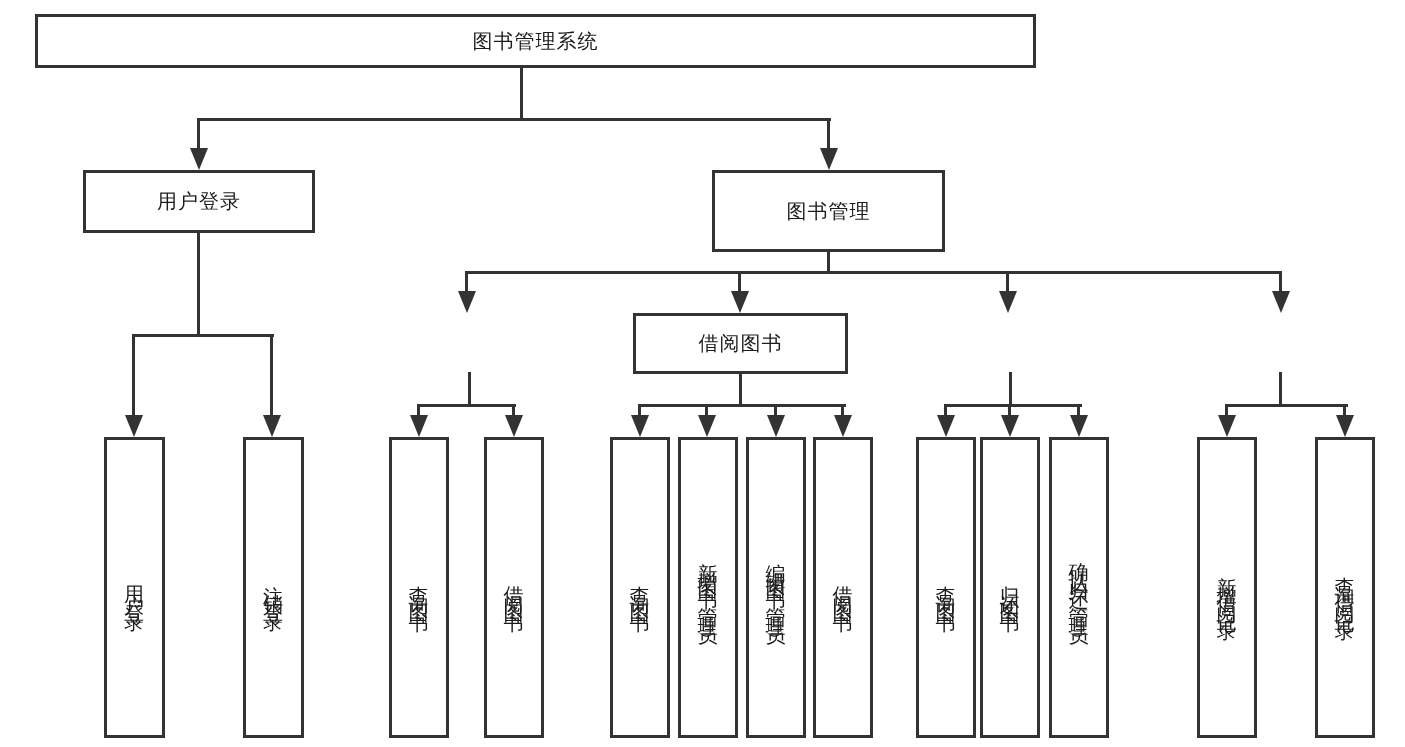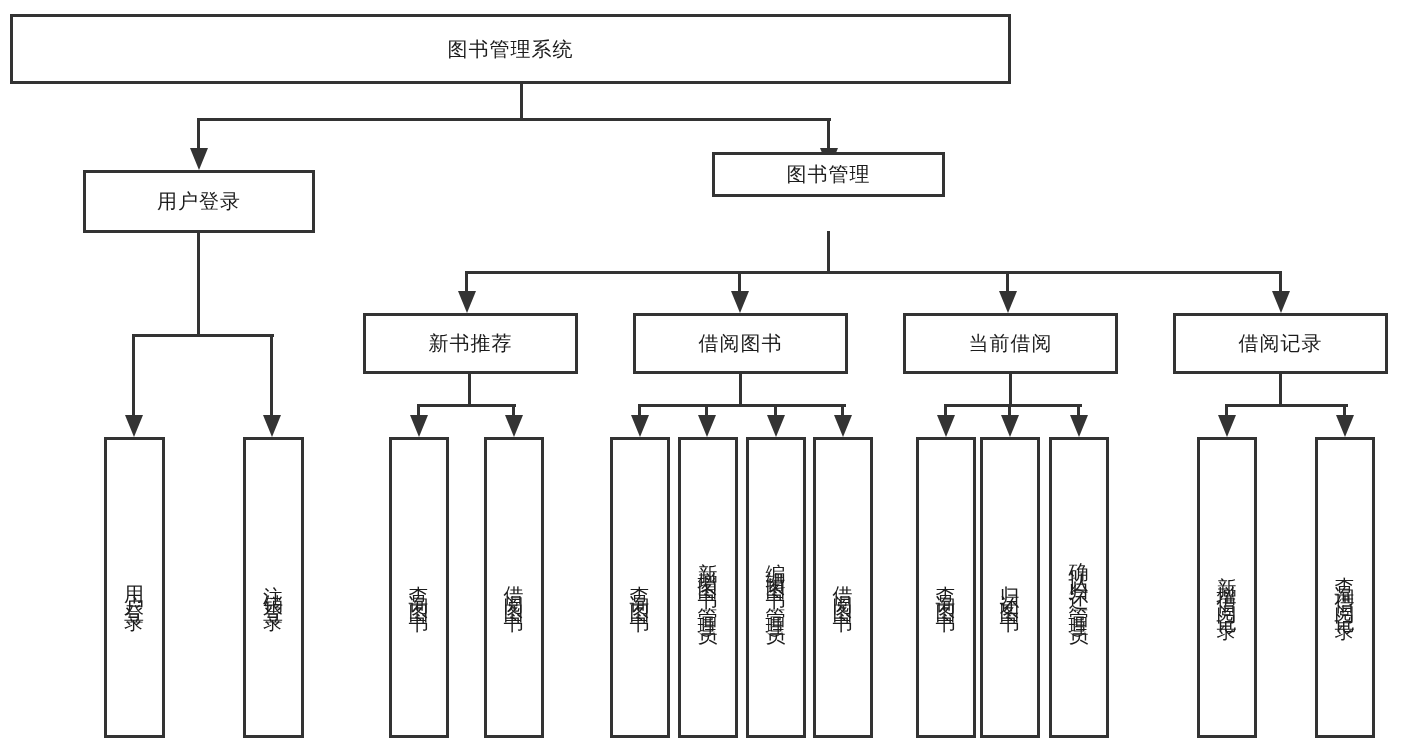--- a/index.html
+++ b/index.html
@@ -54,54 +54,51 @@
     letter-spacing: 1px;
     z-index: 3;
     white-space: nowrap;
   }
 </style>
 </head>
 <body>
 
 <div id="canvas">
 
-  <div class="node" style="left:10px;top:14px;width:1001px;height:70px">图书管理系统</div>
+  <div class="node" style="left:35px;top:14px;width:1001px;height:54px">图书管理系统</div>
 
   <div class="vline" style="left:520px;top:66px;height:54px"></div>
   <div class="hline" style="left:197px;top:118px;width:634px"></div>
   <div class="vline" style="left:197px;top:118px;height:32px"></div>
   <div class="vline" style="left:827px;top:118px;height:32px"></div>
   <div class="arrow" style="left:190px;top:148px"></div>
   <div class="arrow" style="left:820px;top:148px"></div>
 
   <div class="node" style="left:83px;top:170px;width:232px;height:63px">用户登录</div>
-  <div class="node" style="left:712px;top:152px;width:233px;height:45px">图书管理</div>
+  <div class="node" style="left:712px;top:170px;width:233px;height:82px">图书管理</div>
 
   <div class="vline" style="left:197px;top:231px;height:106px"></div>
   <div class="hline" style="left:132px;top:334px;width:142px"></div>
   <div class="vline" style="left:132px;top:334px;height:84px"></div>
   <div class="vline" style="left:270px;top:334px;height:84px"></div>
   <div class="arrow" style="left:125px;top:415px"></div>
   <div class="arrow" style="left:263px;top:415px"></div>
 
   <div class="vline" style="left:827px;top:231px;height:43px"></div>
   <div class="hline" style="left:465px;top:271px;width:817px"></div>
   <div class="vline" style="left:465px;top:271px;height:22px"></div>
   <div class="vline" style="left:738px;top:271px;height:22px"></div>
   <div class="vline" style="left:1006px;top:271px;height:22px"></div>
   <div class="vline" style="left:1279px;top:271px;height:22px"></div>
   <div class="arrow" style="left:458px;top:291px"></div>
   <div class="arrow" style="left:731px;top:291px"></div>
   <div class="arrow" style="left:999px;top:291px"></div>
   <div class="arrow" style="left:1272px;top:291px"></div>
 
-  <div class="node" style="left:363px;top:313px;width:215px;height:61px">新书推荐</div>
   <div class="node" style="left:633px;top:313px;width:215px;height:61px">借阅图书</div>
-  <div class="node" style="left:903px;top:313px;width:215px;height:61px">当前借阅</div>
-  <div class="node" style="left:1173px;top:313px;width:215px;height:61px">借阅记录</div>
 
   <div class="vline" style="left:468px;top:372px;height:35px"></div>
   <div class="hline" style="left:417px;top:404px;width:99px"></div>
   <div class="vline" style="left:417px;top:404px;height:14px"></div>
   <div class="vline" style="left:512px;top:404px;height:14px"></div>
   <div class="arrow" style="left:410px;top:415px"></div>
   <div class="arrow" style="left:505px;top:415px"></div>
 
   <div class="vline" style="left:739px;top:372px;height:35px"></div>
   <div class="hline" style="left:638px;top:404px;width:208px"></div>

